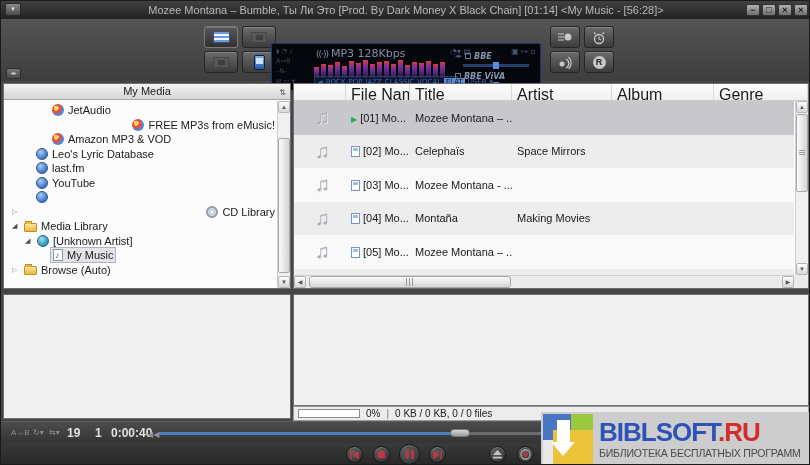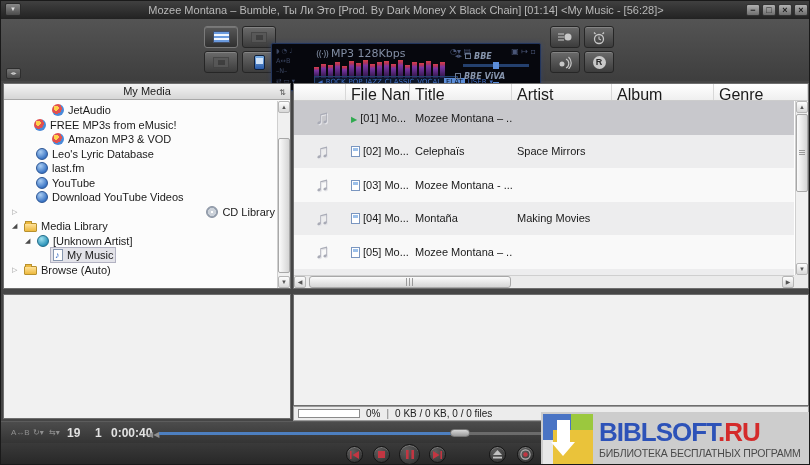--- a/index.html
+++ b/index.html
@@ -298,21 +298,21 @@
       <span>My Media</span>
       <span class="hdr-spin">⇅</span>
     </div>
     <div class="tree">
       <div class="tree-row" style="padding-left:46px;">
         <span class="row-inner">
             <span class="ticon ti-jet"></span>
             <span>JetAudio</span>
           </span>
       </div>
-      <div class="tree-row" style="padding-left:28px;">
+      <div class="tree-row" style="padding-left:28px;justify-content:flex-end;">
         <span class="row-inner">
             <span class="ticon ti-jet"></span>
             <span>FREE MP3s from eMusic!</span>
           </span>
       </div>
       <div class="tree-row" style="padding-left:46px;">
         <span class="row-inner">
             <span class="ticon ti-jet"></span>
             <span>Amazon MP3 &amp; VOD</span>
           </span>
@@ -331,21 +331,20 @@
       </div>
       <div class="tree-row" style="padding-left:30px;">
         <span class="row-inner">
             <span class="ticon ti-globe"></span>
             <span>YouTube</span>
           </span>
       </div>
       <div class="tree-row" style="padding-left:30px;">
         <span class="row-inner">
             <span class="ticon ti-globe"></span>
-            <span>Download YouTube Videos</span>
           </span>
       </div>
       <div class="tree-row" style="padding-left:8px;justify-content:space-between;">
         <span class="expander exp-closed">▷</span>
         <span class="row-inner">
             <span class="ticon ti-cd"></span>
             <span>CD Library</span>
           </span>
       </div>
       <div class="tree-row" style="padding-left:8px;">

